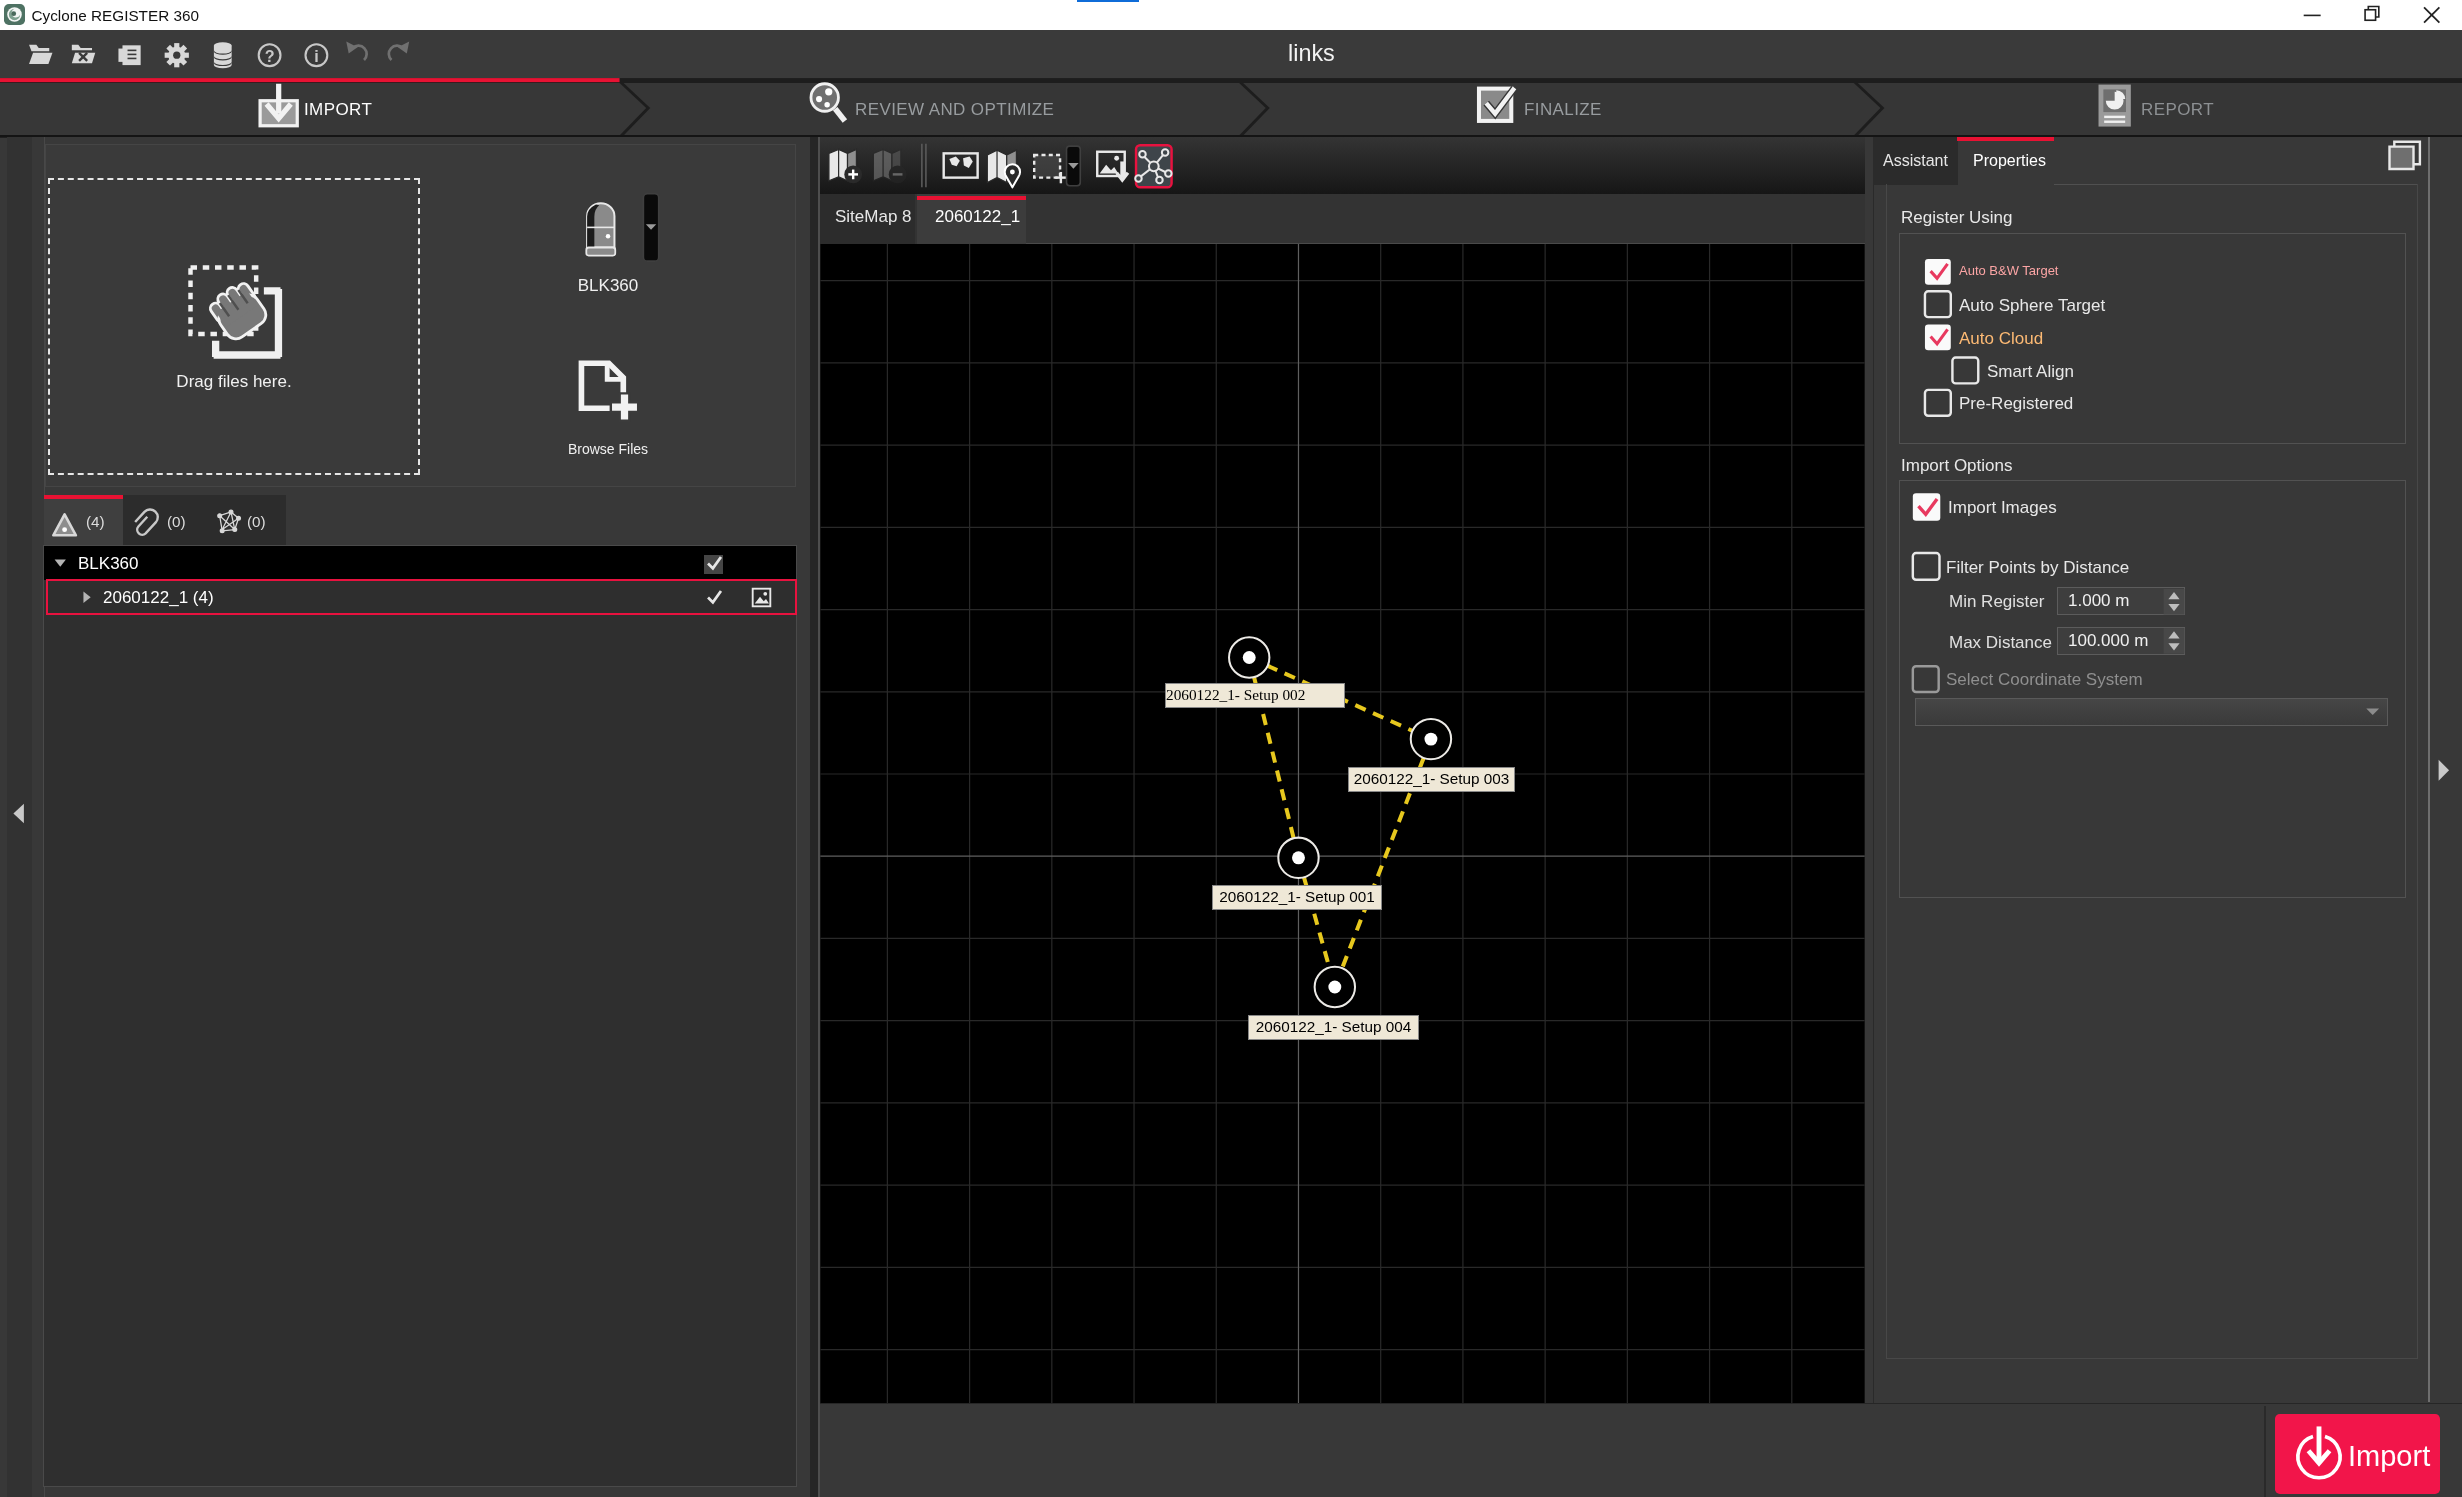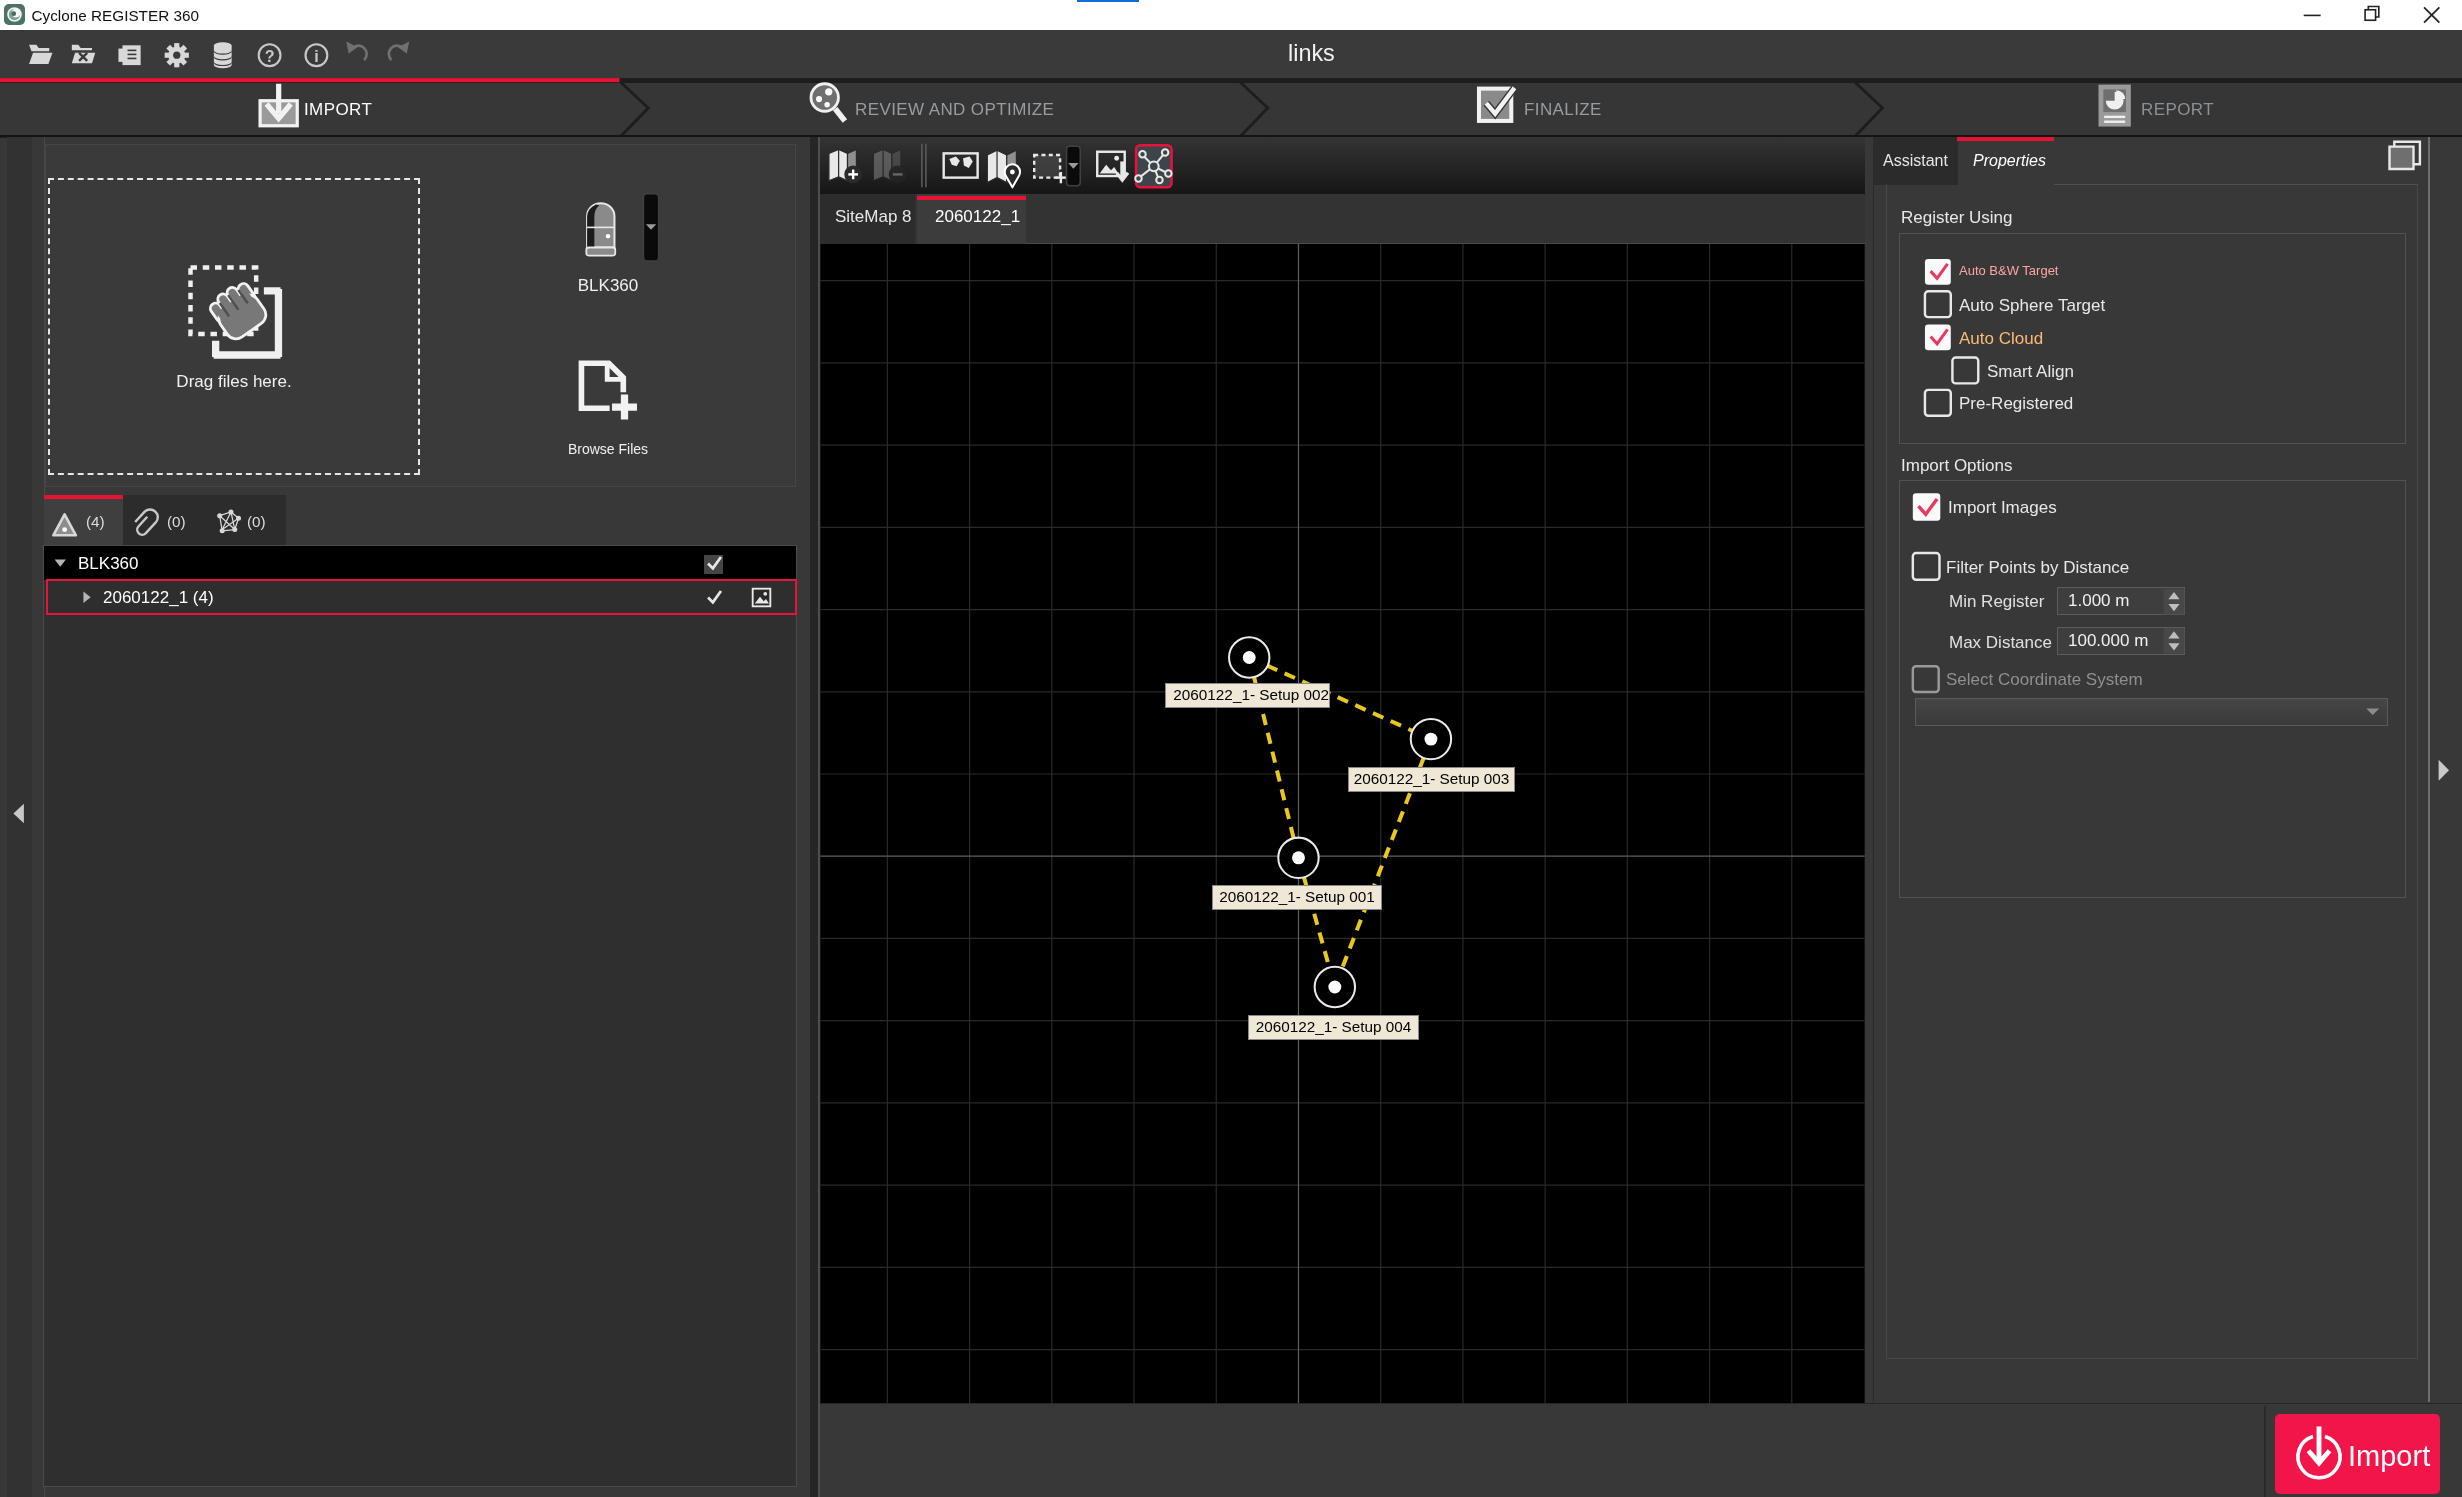--- a/index.html
+++ b/index.html
@@ -349,32 +349,32 @@
     <circle cx="531" cy="512" r="25" fill="#000" stroke="#eceae6" stroke-width="2.5"></circle>
     <circle cx="531" cy="512" r="8" fill="#fff"></circle>
     <circle cx="756" cy="613" r="25" fill="#000" stroke="#eceae6" stroke-width="2.5"></circle>
     <circle cx="756" cy="613" r="8" fill="#fff"></circle>
     <circle cx="592" cy="760" r="25" fill="#000" stroke="#eceae6" stroke-width="2.5"></circle>
     <circle cx="592" cy="760" r="8" fill="#fff"></circle>
     <circle cx="637" cy="920" r="25" fill="#000" stroke="#eceae6" stroke-width="2.5"></circle>
     <circle cx="637" cy="920" r="8" fill="#fff"></circle>
   </g>
 </svg>
-<div class="txt" id="lbl002" style="left:1165px;top:683px;width:165px;height:25px;background:#efe8d7;border:0.8px solid #888;box-sizing:border-box;color:#000;font-size:15.3px;text-align:right;line-height:22.6px;">2060122_1- Setup 002</div>
+<div class="txt" id="lbl002" style="left:1165px;top:683px;width:180px;height:25px;background:#efe8d7;border:0.8px solid #888;box-sizing:border-box;color:#000;font-size:15.3px;text-align:left;line-height:22.6px;font-family:Liberation Serif, serif;">2060122_1- Setup 002</div>
 <div class="txt" id="lbl003" style="left:1348px;top:767px;width:167px;height:25px;background:#efe8d7;border:0.8px solid #888;box-sizing:border-box;color:#000;font-size:15.3px;text-align:center;line-height:22.6px;">2060122_1- Setup 003</div>
 <div class="txt" id="lbl001" style="left:1212px;top:885px;width:170px;height:25px;background:#efe8d7;border:0.8px solid #888;box-sizing:border-box;color:#000;font-size:15.3px;text-align:center;line-height:22.6px;">2060122_1- Setup 001</div>
 <div class="txt" id="lbl004" style="left:1248px;top:1015px;width:171px;height:25px;background:#efe8d7;border:0.8px solid #888;box-sizing:border-box;color:#000;font-size:15.3px;text-align:center;line-height:22.6px;">2060122_1- Setup 004</div>
 
 <div class="abs" style="left:1865px;top:137px;width:598px;height:1360px;background:#383838;"></div>
 <div class="abs" style="left:1873px;top:137px;width:0.8px;height:1360px;background:#2a2a2a;"></div>
 
 <div class="abs" style="left:1873px;top:137px;width:85px;height:48px;background:#2b2b2b;"></div>
 <div class="txt" style="left:1883px;top:152px;font-size:16px;color:#e6e6e6;">Assistant</div>
 <div class="abs" style="left:1957px;top:137px;width:97px;height:4px;background:#e81233;"></div>
-<div class="txt" style="left:1973px;top:152px;font-size:16px;color:#fff;font-style:italic;">Properties</div>
+<div class="txt" style="left:1973px;top:152px;font-size:16px;color:#fff;">Properties</div>
 <div class="abs" style="left:2054px;top:184px;width:363px;height:0.8px;background:#505050;"></div>
 <svg class="abs" style="left:2378px;top:137px;width:55px;height:40px" viewBox="0 0 68 50">
   <g fill="none" stroke="#e8e8e8" stroke-width="3">
     <path d="M 14 12 H 44 V 40 H 14 Z" fill="#6f6f6f"></path>
     <path d="M 20 12 V 6 H 52 V 34 H 44"></path>
   </g>
 </svg>
 
 <div class="abs" style="left:1886px;top:184px;width:532px;height:1175px;border-left:0.8px solid #484848;border-right:0.8px solid #484848;border-bottom:0.8px solid #484848;box-sizing:border-box;"></div>
 

